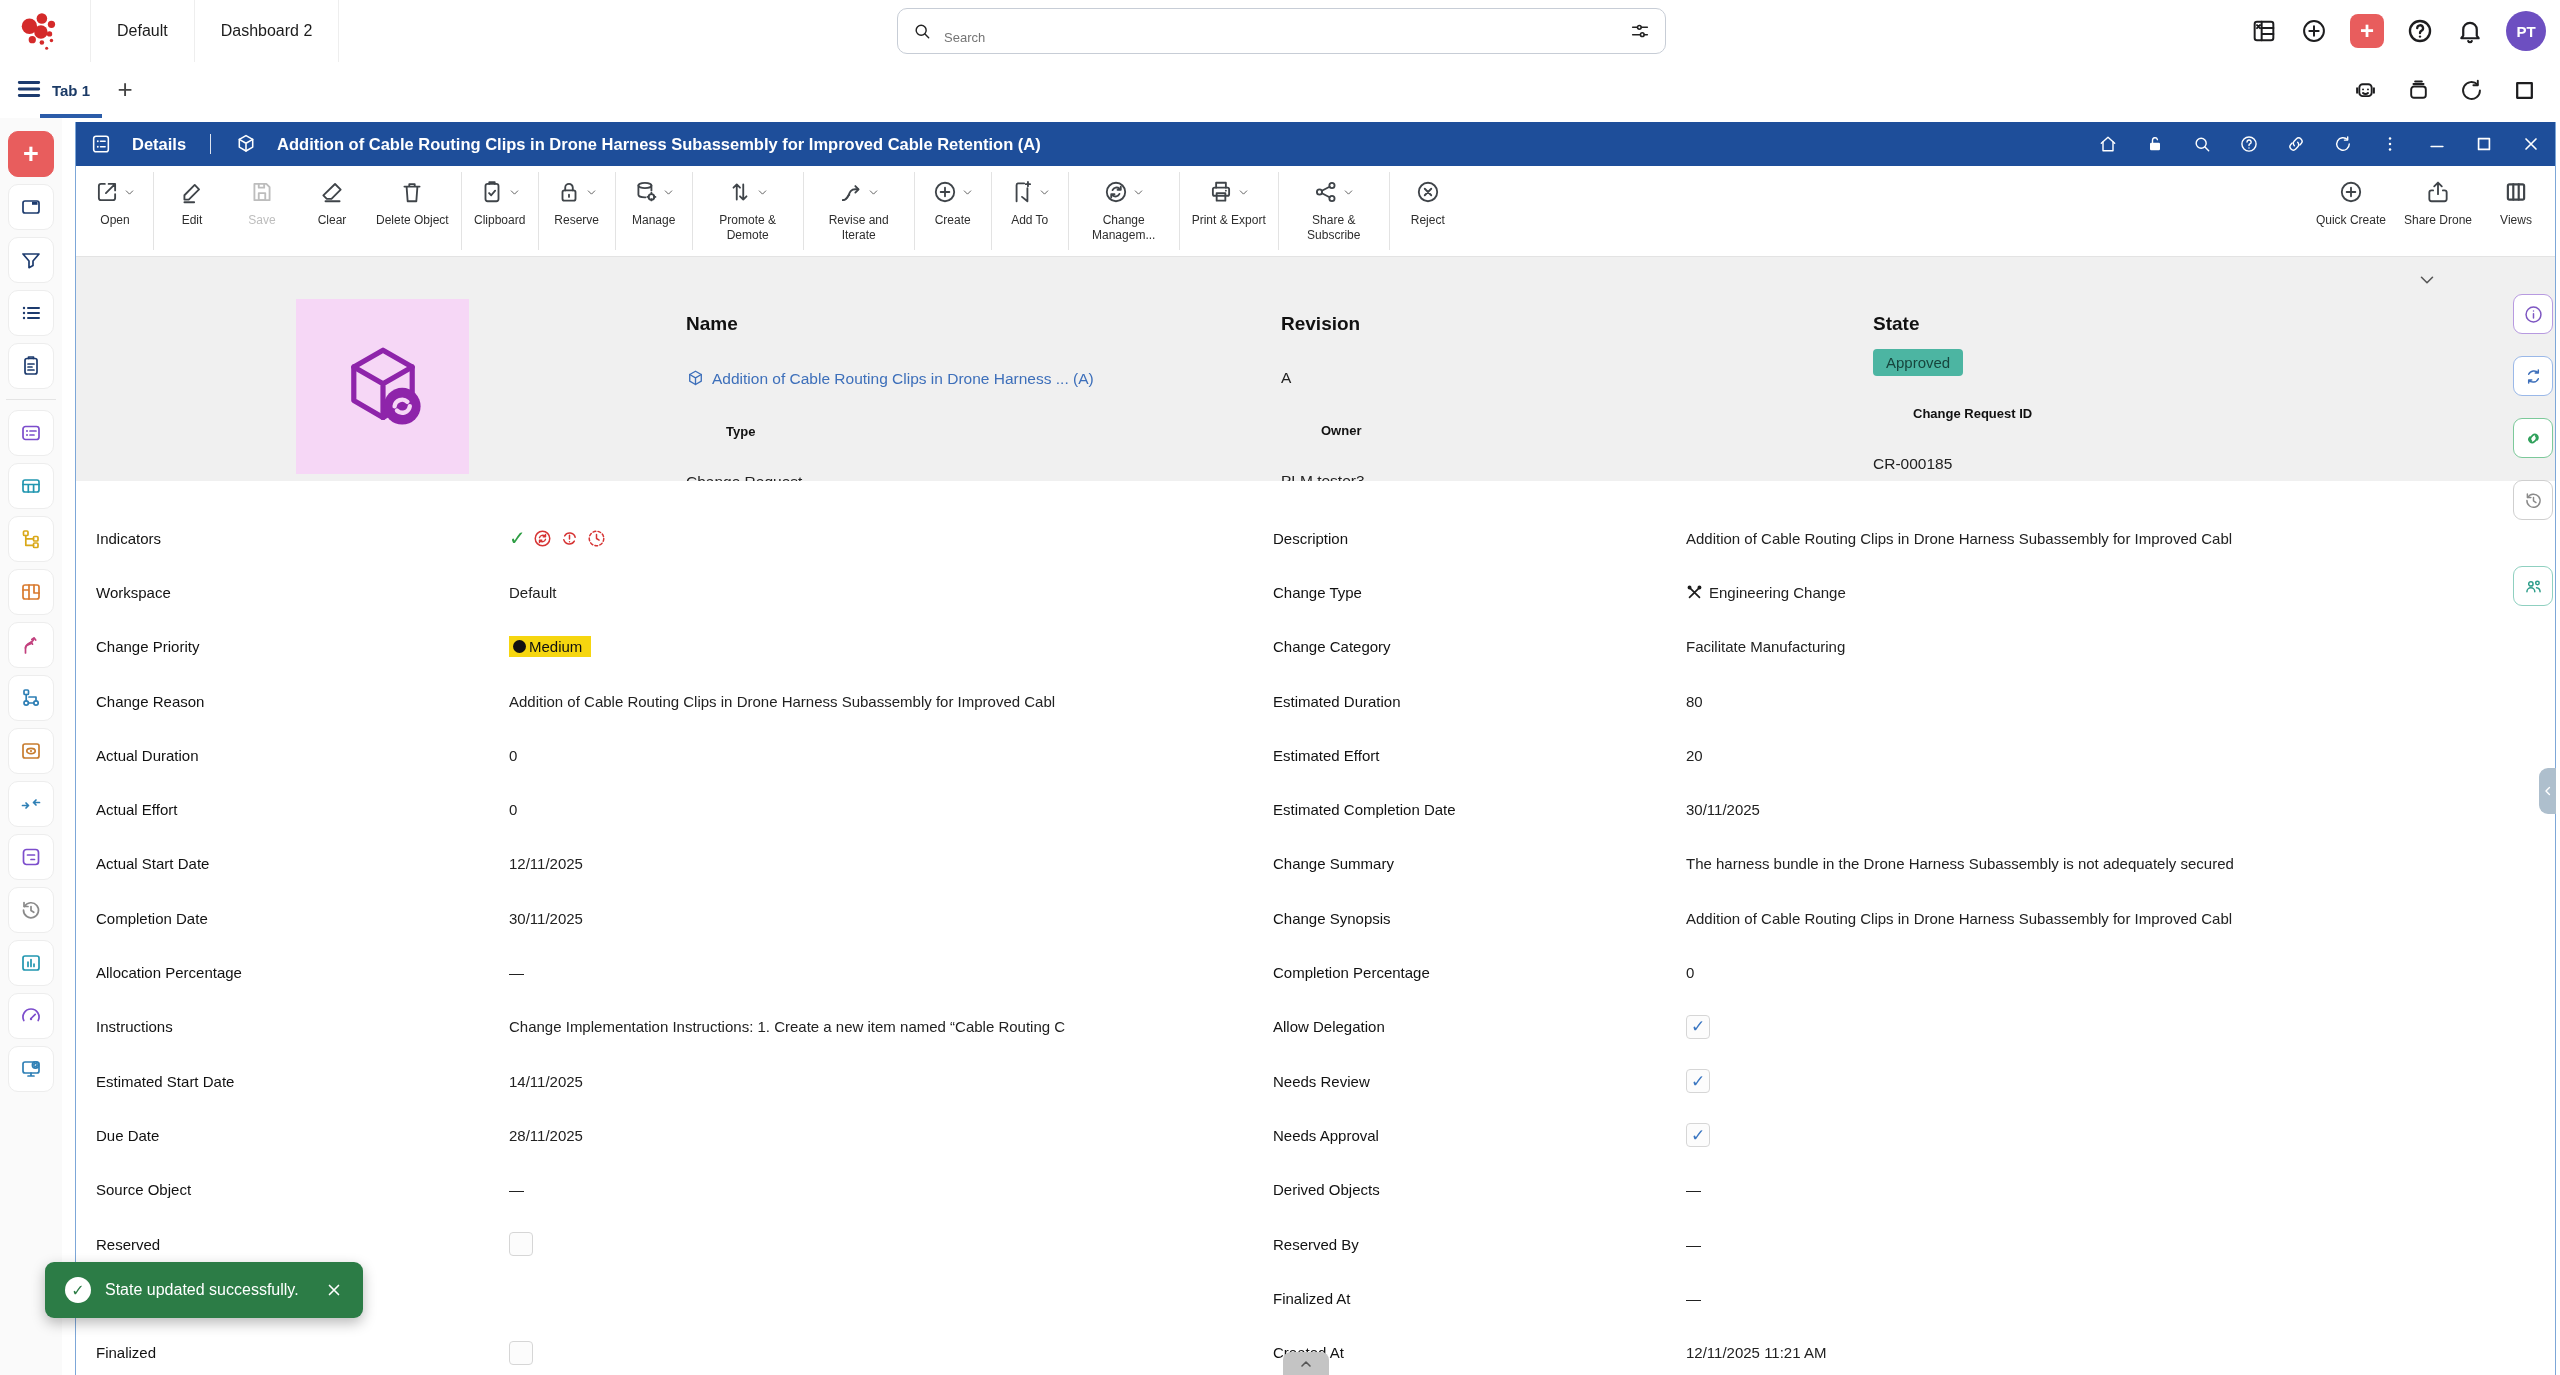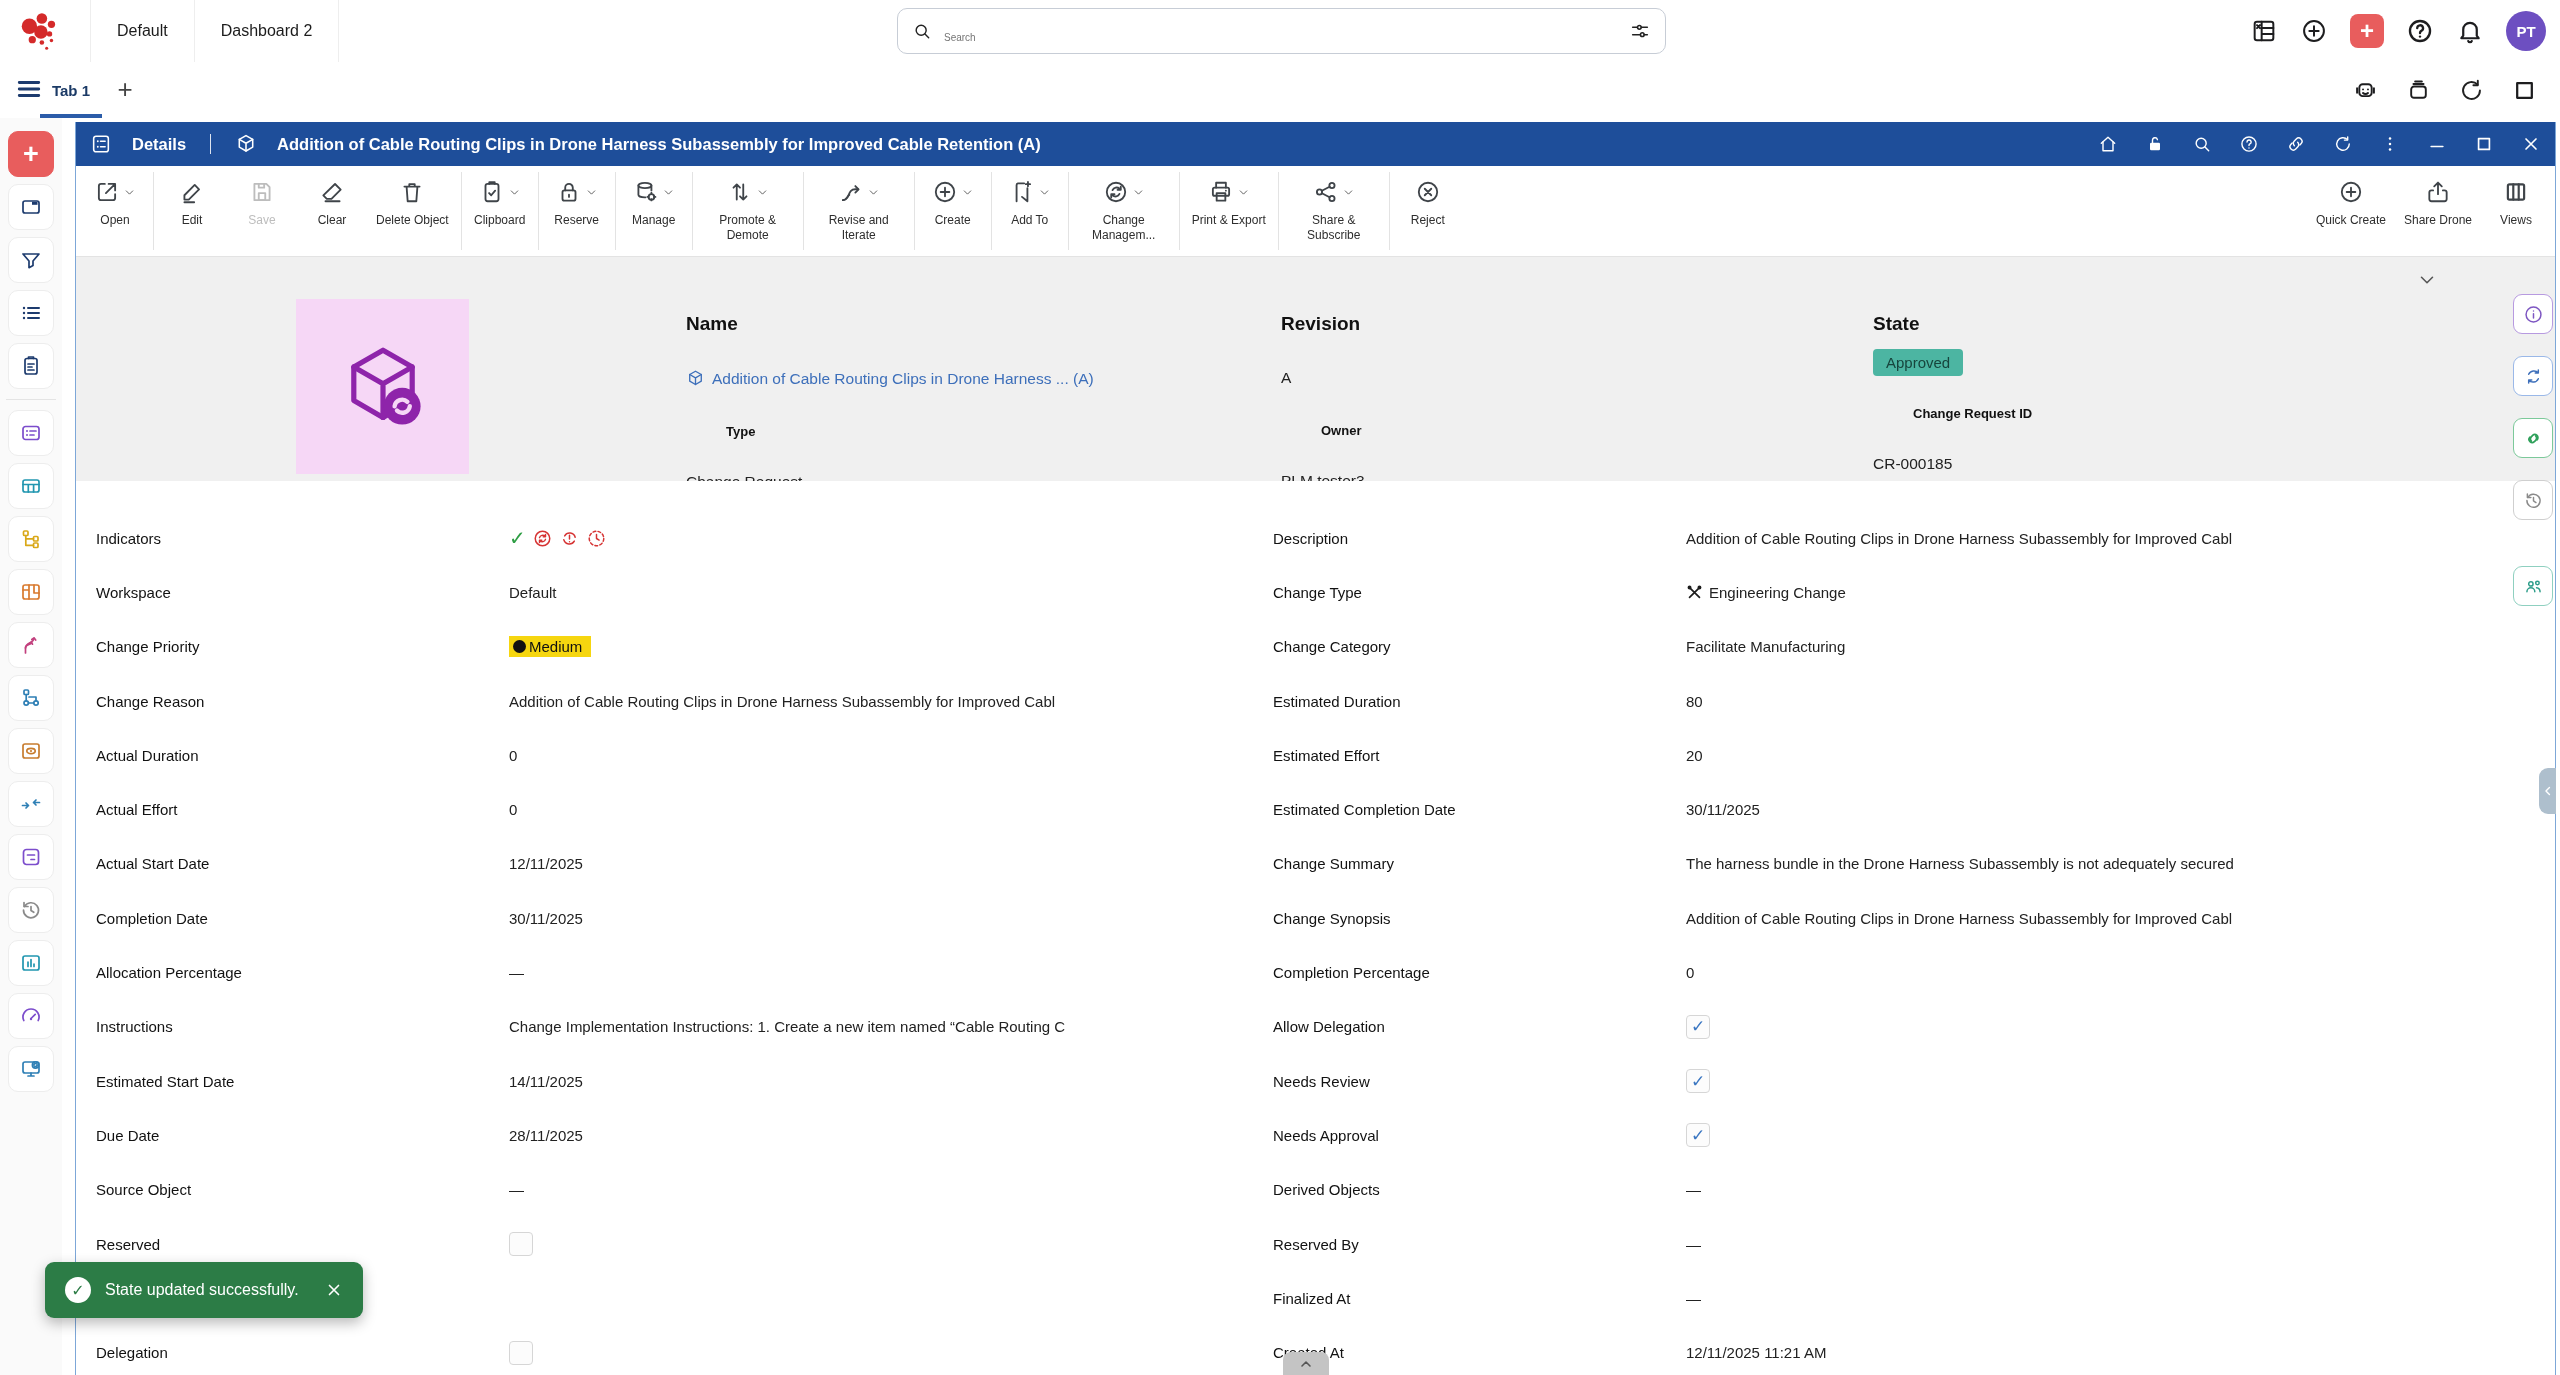--- a/index.html
+++ b/index.html
@@ -11,21 +11,21 @@
   
   .topbar{position:absolute;left:0;top:0;width:2560px;height:62px;background:#fff;
           border-bottom:1px solid #ebebeb;display:flex;align-items:center;}
   .logo{margin-left:16px;width:46px;height:46px;flex:none;}
   .topmenu{display:flex;height:100%;margin-left:28px;}
   .topmenu-item{display:flex;align-items:center;padding:0 26px;font-size:16px;color:#1c1c1c;
           border-right:1px solid #eee;cursor:default;}
   .topmenu-item:first-child{border-left:1px solid #eee;}
   .searchwrap{position:absolute;left:897px;top:8px;width:769px;height:46px;border:1px solid #c7cdd6;
           border-radius:10px;display:flex;align-items:center;padding:0 14px;box-sizing:border-box;background:#fff;}
-  .searchwrap input{border:none;outline:none;flex:1;font-size:10px;color:#333;margin-left:10px;
+  .searchwrap input{border:none;outline:none;flex:1;font-size:13px;color:#333;margin-left:10px;
           font-family:inherit;background:transparent;margin-top:13px;}
   .top-icons{position:absolute;right:14px;top:0;height:62px;display:flex;align-items:center;gap:22px;}
   .tic{width:28px;height:28px;color:#1d1d1f;display:flex;align-items:center;justify-content:center;}
   .redplus{width:34px;height:34px;background:#e85d5d;border-radius:8px;color:#fff;font-size:24px;
           font-weight:bold;display:flex;align-items:center;justify-content:center;line-height:1;}
   .avatar{width:40px;height:40px;border-radius:50%;background:#6d4fc1;color:#fff;font-size:15px;
           font-weight:bold;display:flex;align-items:center;justify-content:center;}
 
   
   .tabstrip{position:absolute;left:0;top:62px;width:2560px;height:56px;background:#fff;}
@@ -762,21 +762,21 @@
           <div class="flabel">Source Object</div>
           <div class="fvalue">—</div>
         </div>
         <div class="frow">
           <div class="flabel">Reserved</div>
           <div class="fvalue">
             <div class="cb"></div>
           </div>
         </div>
         <div class="frow gap-before">
-          <div class="flabel">Delegation</div>
+          <div class="flabel">Finalized</div>
           <div class="fvalue">
             <div class="cb"></div>
           </div>
         </div>
       </div>
     <div class="fcol fcol-right" id="form-right">
         <div class="frow">
           <div class="flabel">Description</div>
           <div class="fvalue">Addition of Cable Routing Clips in Drone Harness Subassembly for Improved Cabl</div>
         </div>

